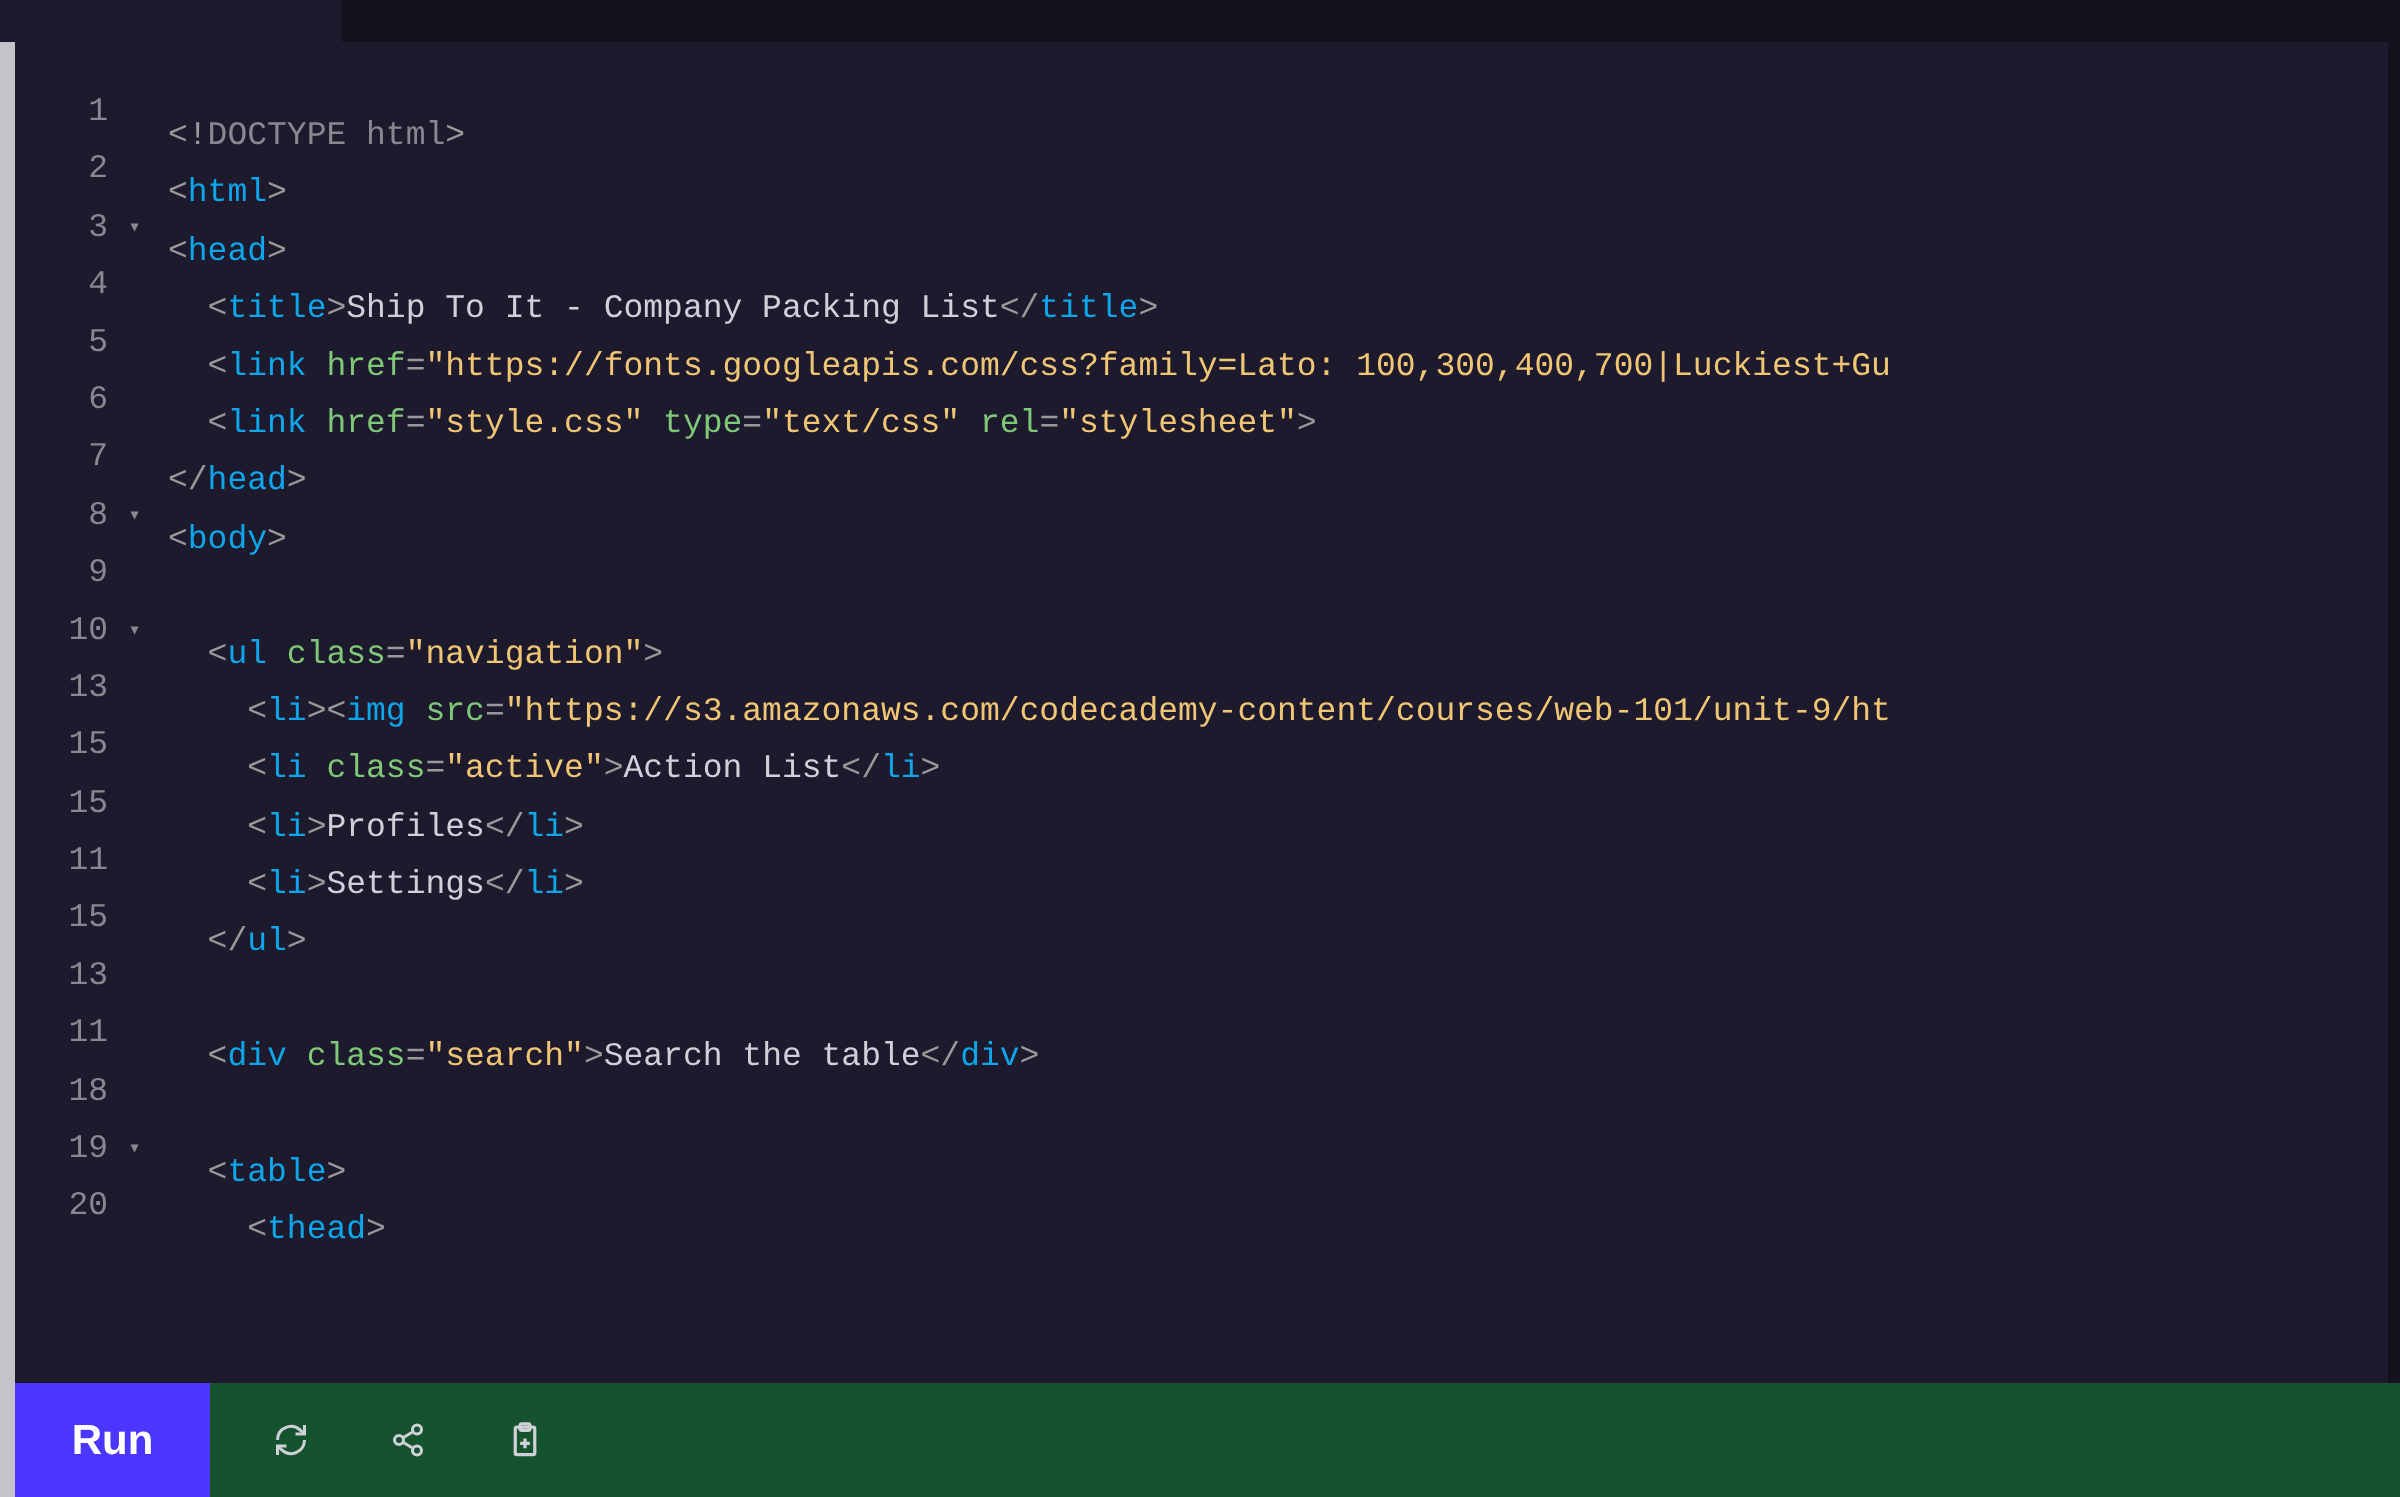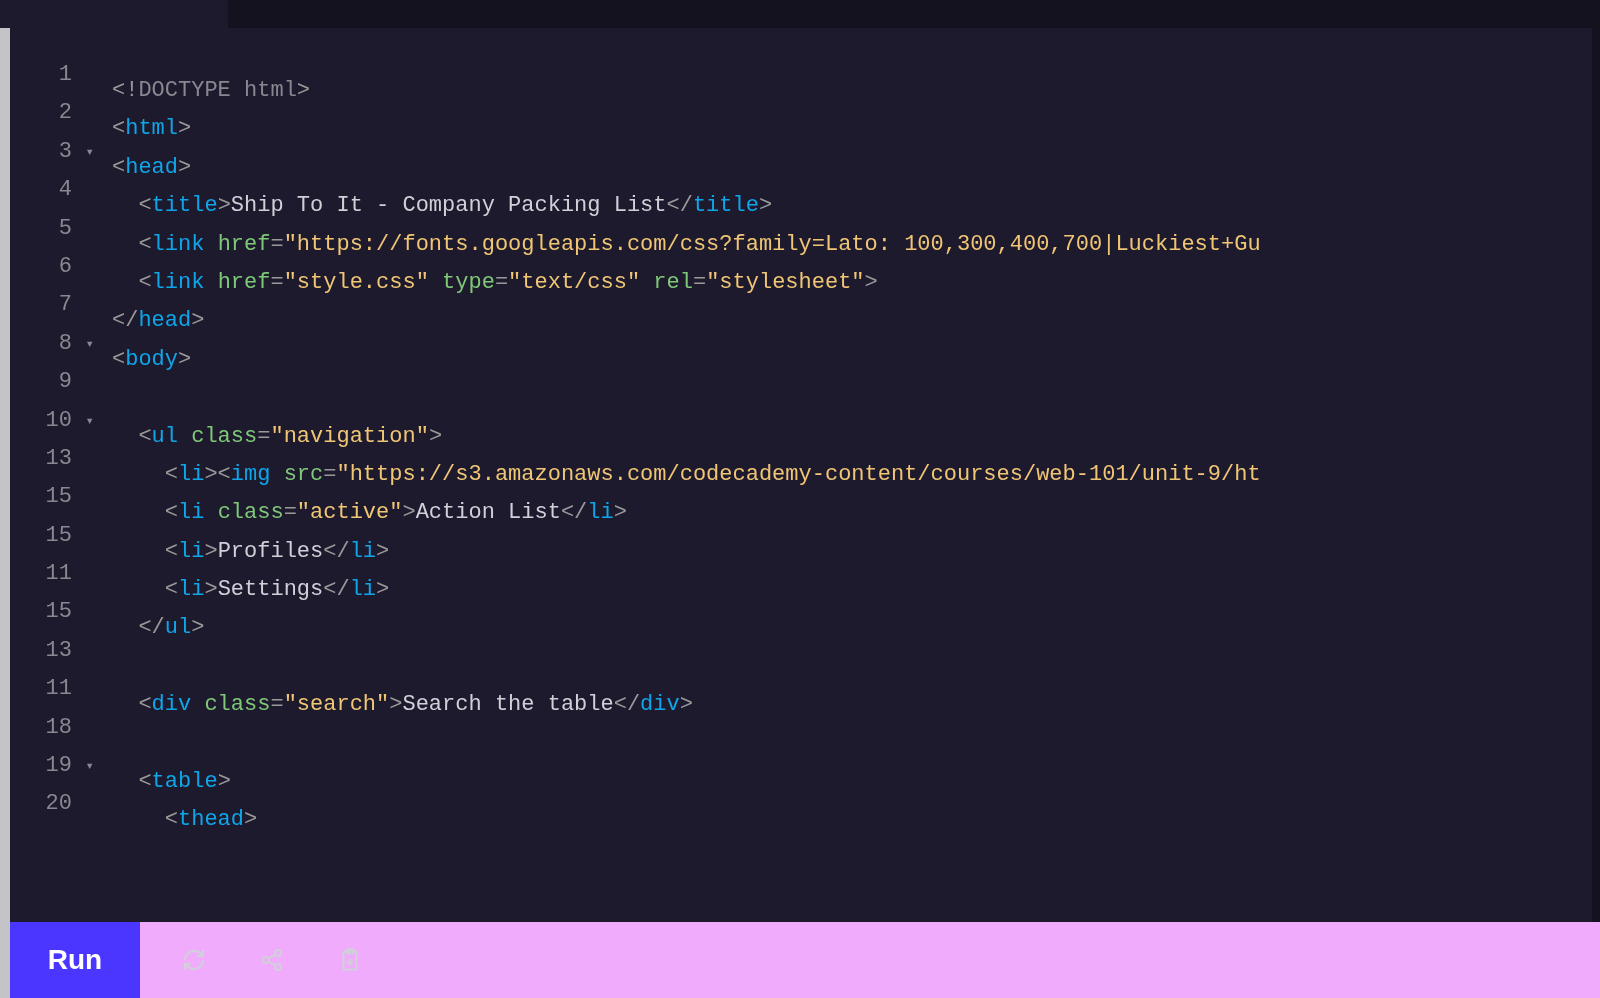--- a/index.html
+++ b/index.html
@@ -79,21 +79,21 @@
     .attr-value { color: #f0c674; }
     .text-content { color: #d0d0d8; }
     .doctype { color: #888890; }
     
     .bottom-bar {
       position: absolute;
       bottom: 0;
       left: 0;
       right: 0;
       height: 76px;
-      background: #f0abfc;
+      background: #14532d;
       display: flex;
       align-items: center;
     }
     .left-margin-bottom {
       width: 10px;
       height: 100%;
       background: #c4c4c8;
     }
     .run-button {
       background: #4b36ff;

